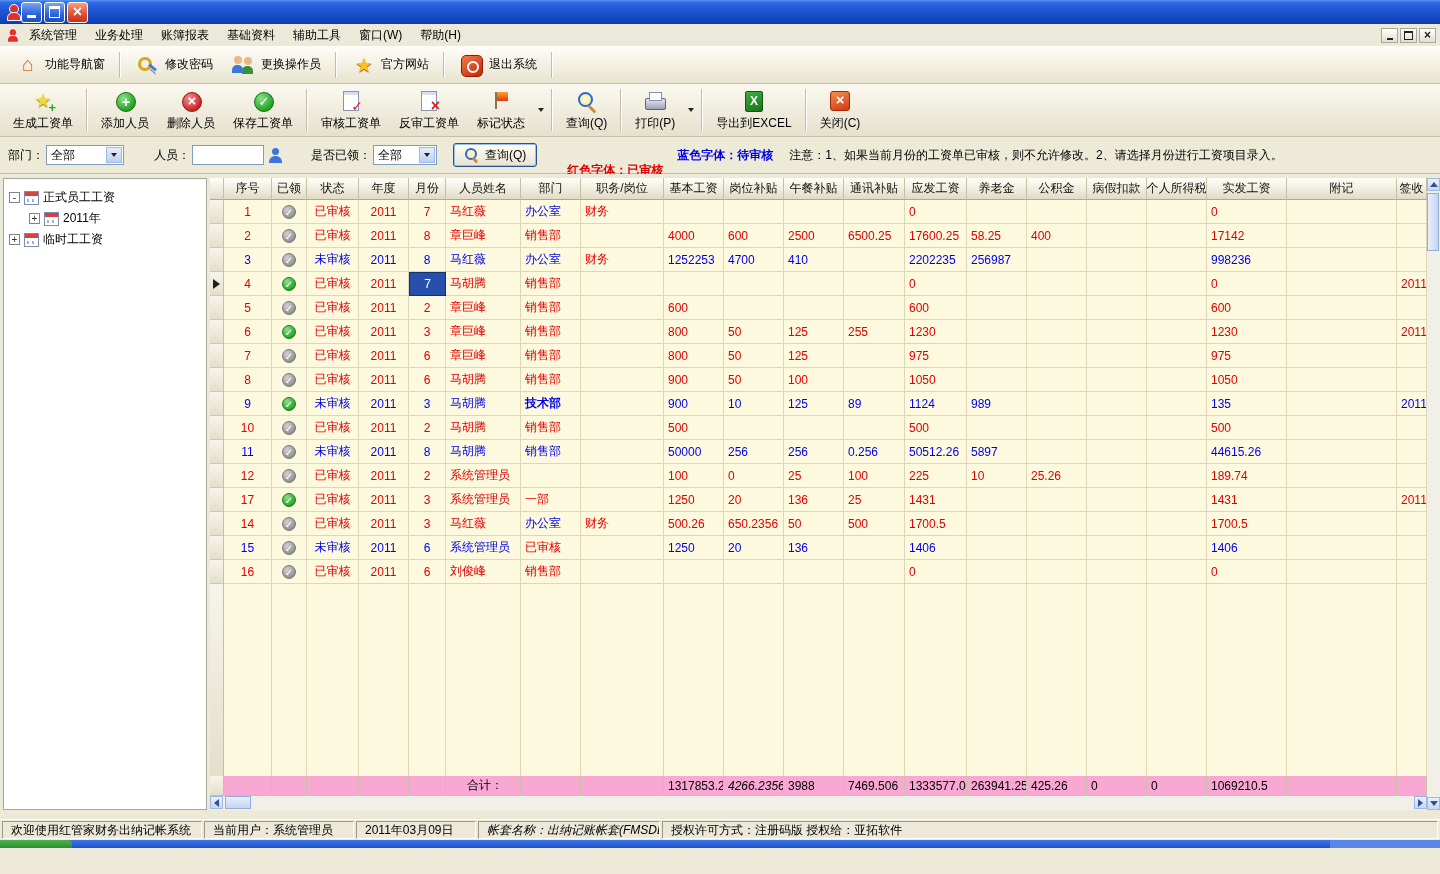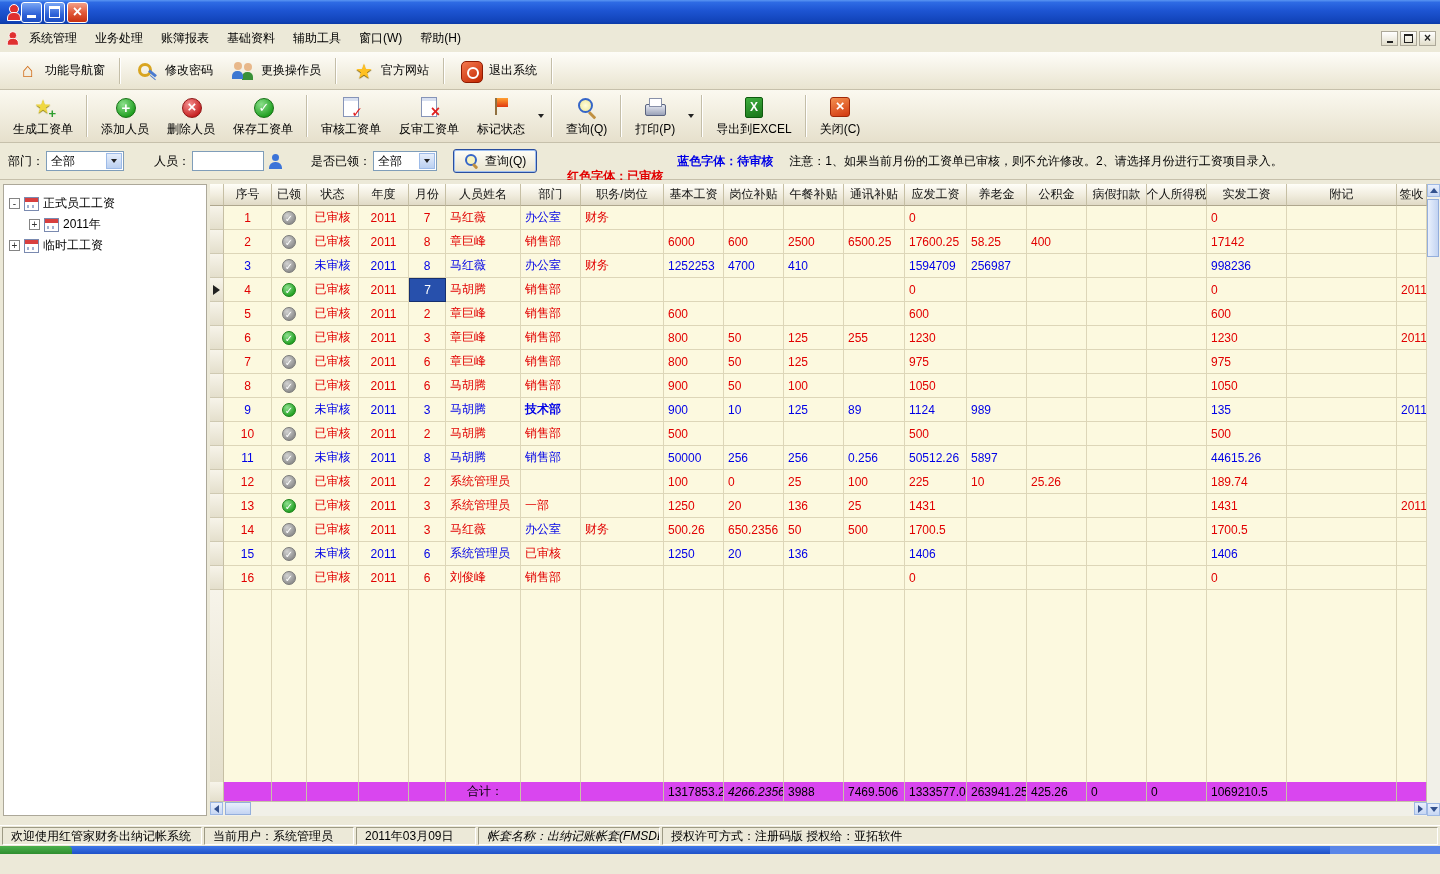--- a/index.html
+++ b/index.html
@@ -15,21 +15,21 @@
 .apptitle{color:#fff;font-weight:bold;font-size:12px;text-shadow:1px 1px 1px #0A2A70;margin-left:6px;flex:1;overflow:hidden;white-space:nowrap;}
 .winbtns{display:flex;gap:2px;}
 .wbtn{width:21px;height:21px;border-radius:3px;border:1px solid #fff;display:flex;align-items:center;justify-content:center;color:#fff;}
 .wbtn.min,.wbtn.max{background:linear-gradient(180deg,#7AA6F4,#2E62D8 60%,#1C4CC0);}
 .wbtn.close{background:linear-gradient(180deg,#F4A088,#E25A3A 50%,#C83010);}
 .wbtn.min::before{content:"";width:9px;height:3px;background:#fff;margin-top:9px;}
 .wbtn.max::before{content:"";width:9px;height:8px;border:1px solid #fff;border-top:3px solid #fff;}
 .wbtn.close::before{content:"×";font-size:16px;font-weight:bold;line-height:1;}
 
 
-.menubar{height:22px;flex:none;background:#ECE9D8;display:flex;align-items:center;padding:14px 4px;}
+.menubar{height:22px;flex:none;background:#ECE9D8;display:flex;align-items:center;padding:8px 4px;}
 .menulogo{transform:scale(0.85);}
 .menu-items{display:flex;flex:1;}
 .menu-item{padding:3px 9px;color:#000;cursor:default;white-space:nowrap;}
 .mdibtns{display:flex;}
 .mdib{width:17px;height:15px;border:1px solid #ACA899;background:linear-gradient(#FFFFFF,#E2DECB);display:flex;align-items:center;justify-content:center;margin-left:2px;color:#222;}
 .mdib.min::before{content:"";width:6px;height:2px;background:#222;margin-top:7px;}
 .mdib.max::before{content:"";width:7px;height:6px;border:1px solid #222;border-top:2px solid #222;}
 .mdib.cls::before{content:"×";font-size:12px;font-weight:bold;line-height:1;}
 
 
@@ -87,21 +87,21 @@
 .sel{background:#2750AC;border:1px solid #16306E;}
 .sel.red,.sel.blue{color:#fff;}
 .ind{width:14px;background:linear-gradient(180deg,#F7F4EA,#E4DFCC);border-right:1px solid #C6BFA4;border-bottom:1px solid #CFC9B2;display:flex;align-items:center;justify-content:center;}
 .selarrow{display:block;width:0;height:0;border-top:5px solid transparent;border-bottom:5px solid transparent;border-left:7px solid #202020;}
 .filler{height:192px;}
 .filler .gc,.filler .ind{height:192px;border-bottom:none;}
 .circ{width:14px;height:14px;border-radius:50%;color:#fff;font-size:10px;line-height:13px;text-align:center;font-weight:bold;flex:none;}
 .circ.green{background:radial-gradient(circle at 35% 30%,#8FE08F,#22A022 75%);border:1px solid #188018;}
 .circ.gray{background:radial-gradient(circle at 35% 30%,#D2D2D2,#8E8E8E 75%);border:1px solid #787878;}
 .total-row{display:flex;height:20px;flex:none;background:#fff;}
-.tc{height:20px;flex:none;background:#d946ef;border-right:1px solid #C8C1A8;border-bottom:1px solid #C8C1A8;display:flex;align-items:center;overflow:hidden;white-space:nowrap;color:#000;}
+.tc{height:20px;flex:none;background:#f9a8d4;border-right:1px solid #C8C1A8;border-bottom:1px solid #C8C1A8;display:flex;align-items:center;overflow:hidden;white-space:nowrap;color:#000;}
 .tc.ind{background:linear-gradient(180deg,#F7F4EA,#E4DFCC);}
 
 
 .hscroll{height:14px;flex:none;display:flex;background:#F1F0E8;}
 .sarr{width:13px;height:13px;flex:none;background:linear-gradient(180deg,#E9F0FC,#C7D7F4);border:1px solid #9FB9E4;display:flex;align-items:center;justify-content:center;}
 .strack{flex:1;position:relative;background:#F1F0E8;}
 .hthumb{position:absolute;left:2px;top:0;width:26px;height:13px;background:linear-gradient(180deg,#E9F0FC,#C3D4F2);border:1px solid #93AEDC;}
 .vscroll{position:absolute;right:0;top:0;width:13px;height:632px;display:flex;flex-direction:column;background:#F1F0E8;}
 .vtrack{flex:1;position:relative;background:#F1F0E8;}
 .vthumb{position:absolute;top:2px;left:0;width:12px;height:58px;background:linear-gradient(90deg,#E9F0FC,#C3D4F2);border:1px solid #93AEDC;}
@@ -380,21 +380,21 @@
               <div class="gc ctr red" style="width: 48px;">2</div>
               <div class="gc ctr" style="width: 35px;">
                 <span class="circ gray">✓</span>
               </div>
               <div class="gc ctr red" style="width: 52px;">已审核</div>
               <div class="gc ctr red" style="width: 50px;">2011</div>
               <div class="gc ctr red" style="width: 37px;">8</div>
               <div class="gc lft red" style="width: 75px;">章巨峰</div>
               <div class="gc lft red" style="width: 60px;">销售部</div>
               <div class="gc lft" style="width: 83px;"></div>
-              <div class="gc lft red" style="width: 60px;">6000</div>
+              <div class="gc lft red" style="width: 60px;">4000</div>
               <div class="gc lft red" style="width: 60px;">600</div>
               <div class="gc lft red" style="width: 60px;">2500</div>
               <div class="gc lft red" style="width: 61px;">6500.25</div>
               <div class="gc lft red" style="width: 62px;">17600.25</div>
               <div class="gc lft red" style="width: 60px;">58.25</div>
               <div class="gc lft red" style="width: 60px;">400</div>
               <div class="gc lft" style="width: 60px;"></div>
               <div class="gc lft" style="width: 60px;"></div>
               <div class="gc lft red" style="width: 80px;">17142</div>
               <div class="gc lft" style="width: 110px;"></div>
@@ -409,21 +409,21 @@
               <div class="gc ctr blue" style="width: 52px;">未审核</div>
               <div class="gc ctr blue" style="width: 50px;">2011</div>
               <div class="gc ctr blue" style="width: 37px;">8</div>
               <div class="gc lft blue" style="width: 75px;">马红薇</div>
               <div class="gc lft blue" style="width: 60px;">办公室</div>
               <div class="gc lft red" style="width: 83px;">财务</div>
               <div class="gc lft blue" style="width: 60px;">1252253</div>
               <div class="gc lft blue" style="width: 60px;">4700</div>
               <div class="gc lft blue" style="width: 60px;">410</div>
               <div class="gc lft" style="width: 61px;"></div>
-              <div class="gc lft blue" style="width: 62px;">1594709</div>
+              <div class="gc lft blue" style="width: 62px;">2202235</div>
               <div class="gc lft blue" style="width: 60px;">256987</div>
               <div class="gc lft" style="width: 60px;"></div>
               <div class="gc lft" style="width: 60px;"></div>
               <div class="gc lft" style="width: 60px;"></div>
               <div class="gc lft blue" style="width: 80px;">998236</div>
               <div class="gc lft" style="width: 110px;"></div>
               <div class="gc lft" style="width: 30px;"></div>
             </div>
             <div class="grow">
               <div class="gc ind">
@@ -647,21 +647,21 @@
               <div class="gc lft red" style="width: 60px;">10</div>
               <div class="gc lft red" style="width: 60px;">25.26</div>
               <div class="gc lft" style="width: 60px;"></div>
               <div class="gc lft" style="width: 60px;"></div>
               <div class="gc lft red" style="width: 80px;">189.74</div>
               <div class="gc lft" style="width: 110px;"></div>
               <div class="gc lft" style="width: 30px;"></div>
             </div>
             <div class="grow">
               <div class="gc ind"></div>
-              <div class="gc ctr red" style="width: 48px;">13</div>
+              <div class="gc ctr red" style="width: 48px;">17</div>
               <div class="gc ctr" style="width: 35px;">
                 <span class="circ green">✓</span>
               </div>
               <div class="gc ctr red" style="width: 52px;">已审核</div>
               <div class="gc ctr red" style="width: 50px;">2011</div>
               <div class="gc ctr red" style="width: 37px;">3</div>
               <div class="gc lft red" style="width: 75px;">系统管理员</div>
               <div class="gc lft red" style="width: 60px;">一部</div>
               <div class="gc lft" style="width: 83px;"></div>
               <div class="gc lft red" style="width: 60px;">1250</div>

